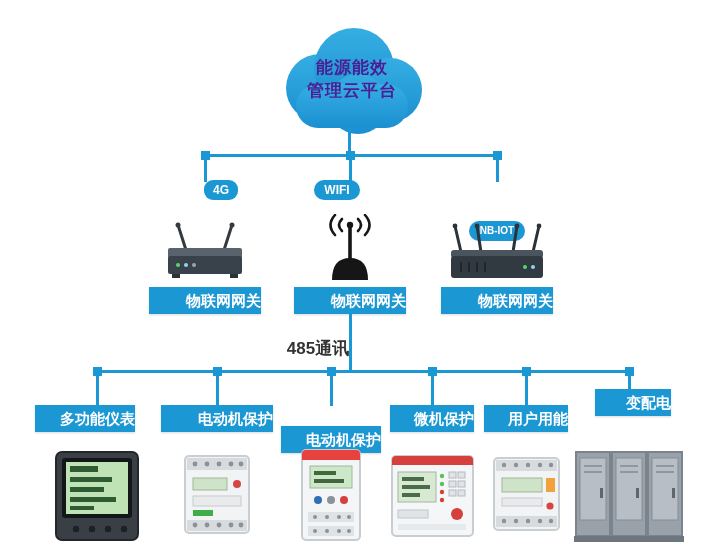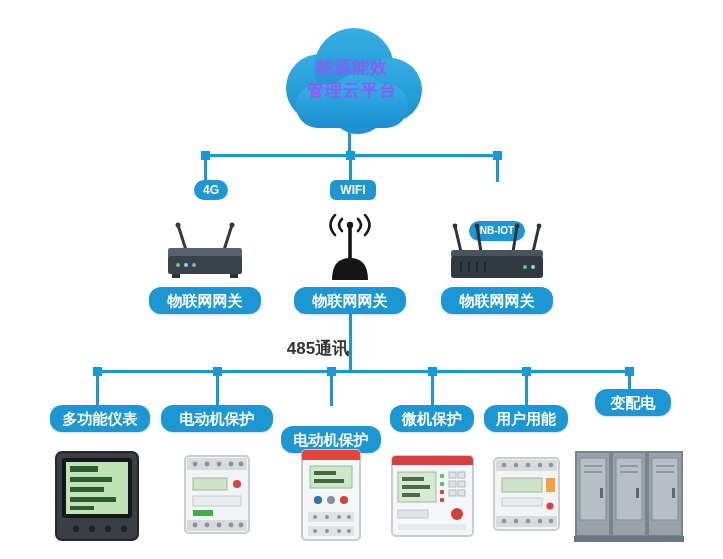--- a/index.html
+++ b/index.html
@@ -21,47 +21,47 @@
   
   .vline{position:absolute;width:3px;background:var(--blue);}
   .hline{position:absolute;height:3px;background:var(--blue);}
   .node{position:absolute;width:9px;height:9px;background:var(--blue);}
 
   
   .cloud-wrap{position:absolute;left:272px;top:26px;width:160px;height:108px;}
   .cloud-wrap svg{position:absolute;left:0;top:0;}
   .cloud-text{
     position:absolute;left:0;top:30px;width:160px;
-    text-align:center;color:#8b5cf6;font-weight:bold;
+    text-align:center;color:#4c1d95;font-weight:bold;
     font-size:17px;line-height:23px;letter-spacing:1px;
   }
 
   
   .badge{
     position:absolute;top:180px;height:20px;
     background:var(--blue);color:#fff;font-weight:bold;
     font-size:12px;line-height:20px;text-align:center;
     border-radius:10px;
   }
-  .badge.b1{left:194px;width:34px;}
-  .badge.b2{left:330px;width:46px;border-radius:6px;}
+  .badge.b1{left:204px;width:34px;border-radius:9px;}
+  .badge.b2{left:314px;width:46px;}
   .badge.b3{left:469px;width:56px;font-size:10px;margin-top:41px;}
 
   
   .pill{
     position:absolute;background:var(--blue);color:#ffffff;
-    font-weight:bold;font-size:15px;text-align:center;
-    border-radius:12px;height:27px;line-height:27px;
+    font-weight:bold;font-size:15px;text-align:right;
+    border-radius:0;height:27px;line-height:27px;
     box-shadow:0 1px 2px rgba(0,0,0,.15);
   }
   .g1{left:149px;top:287px;width:112px;}
   .g2{left:294px;top:287px;width:112px;}
   .g3{left:441px;top:287px;width:112px;}
 
-  .d1{left:50px; top:405px;width:100px;}
+  .d1{left:35px; top:405px;width:100px;}
   .d2{left:161px;top:405px;width:112px;}
   .d3{left:281px;top:405px;width:100px;margin-top:21px;}
   .d4{left:390px;top:405px;width:84px;}
   .d5{left:484px;top:405px;width:84px;}
   .d6{left:595px;top:389px;width:76px;}
 
   .bus-label{
     position:absolute;left:268px;top:337px;width:100px;
     text-align:center;font-size:17px;font-weight:bold;color:var(--ink);
   }

